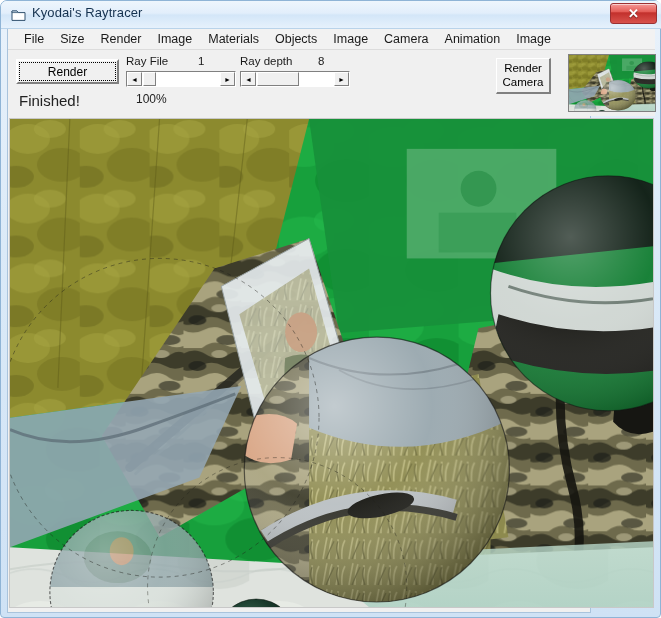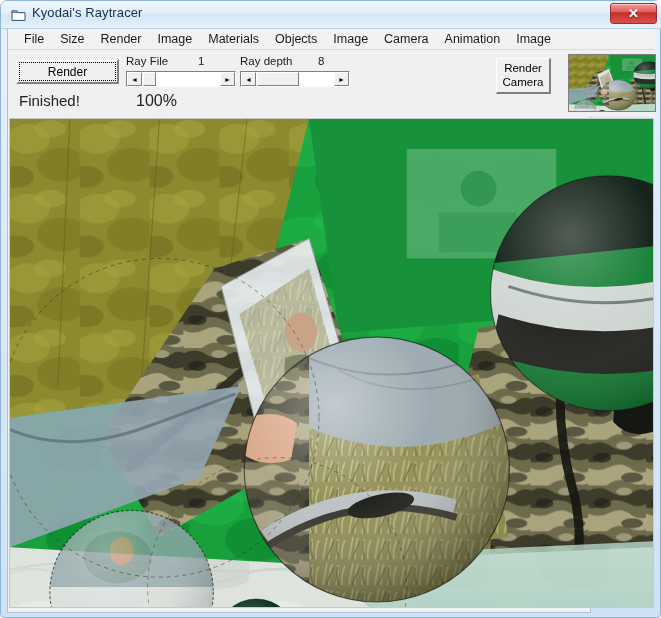--- a/index.html
+++ b/index.html
@@ -129,21 +129,21 @@
   
   #status-text {
     position: absolute;
     left: 11px; top: 42px;
     font-size: 15px; color: #222;
     white-space: nowrap;
   }
   #progress-text {
     position: absolute;
     left: 128px; top: 42px;
-    font-size: 16px; color: #222;
+    font-size: 12px; color: #222;
     white-space: nowrap;
   }
 
   
   .slider-group { position: absolute; top: 5px; }
   .slider-label {
     position: absolute; top: 0; left: 0;
     font-size: 11.5px; color: #1a1a1a;
     white-space: nowrap;
   }

